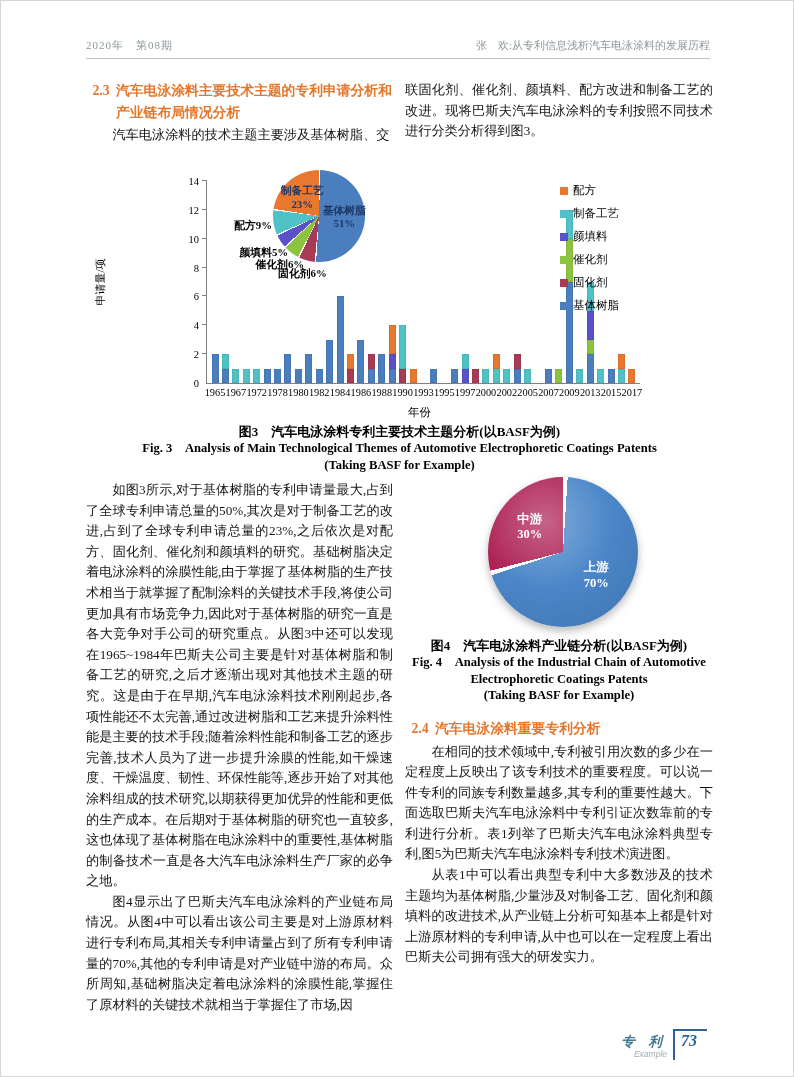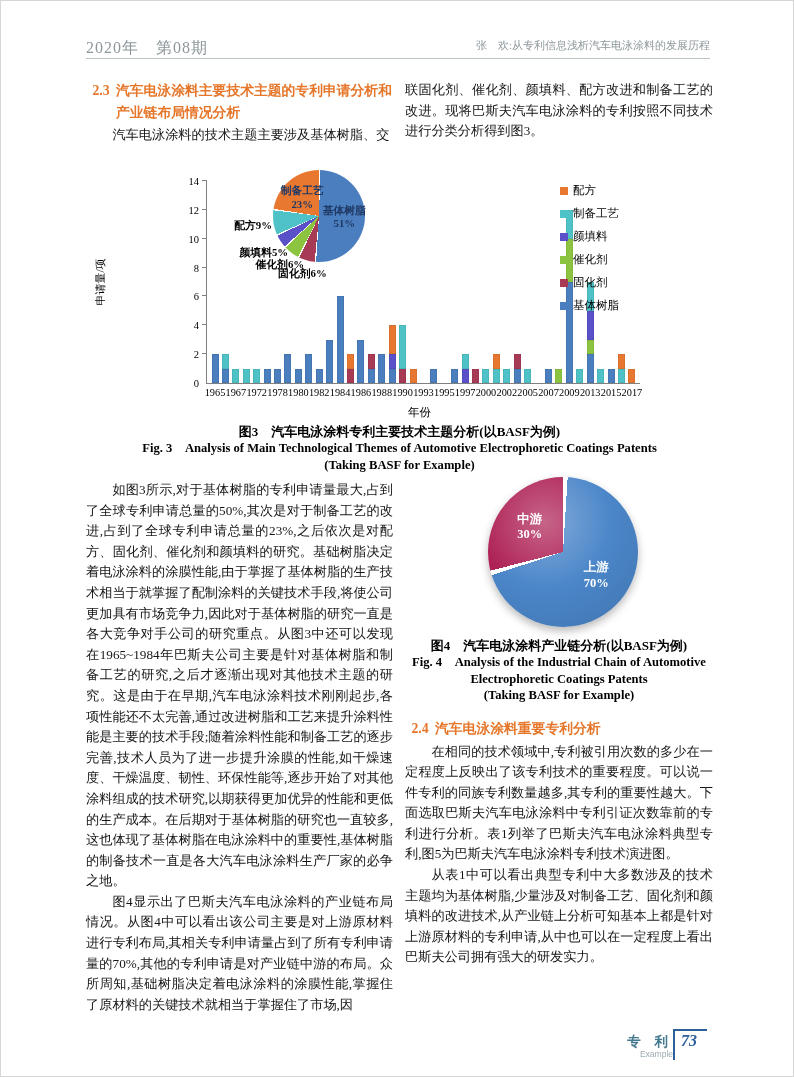--- a/index.html
+++ b/index.html
@@ -2,21 +2,21 @@
 <html><head>
 <meta charset="utf-8">
 <style>
   html,body { margin:0; padding:0; background:#ffffff; }
   .page {
     position:relative; width:794px; height:1077px; margin:0 auto;
     background:#ffffff; border:1px solid #d6d6d6; box-sizing:border-box;
     font-family:"Liberation Serif","DejaVu Serif",serif; color:#151515; overflow:hidden;
   }
   
-  .header-left  { position:absolute; left:85px;  top:37px; font-size:16px; color:#8d979b; letter-spacing:1px; }
+  .header-left  { position:absolute; left:85px;  top:37px; font-size:11px; color:#8d979b; letter-spacing:1px; }
   .header-right { position:absolute; right:83px; top:37px; font-size:11px; color:#8d979b; }
   .header-rule  { position:absolute; left:85px; right:83px; top:57px; border-top:1px solid #b9c2c4; }
 
   
   .col-left-intro  { position:absolute; left:85px;  top:79px; width:307px; }
   .col-right-intro { position:absolute; left:404px; top:79px; width:308px; }
   .col-left-main   { position:absolute; left:85px;  top:479px; width:307px; }
   .col-right-main  { position:absolute; left:404px; top:716px; width:308px; }
 
   .body-text { font-size:13.2px; line-height:20.6px; text-align:justify; }
@@ -67,21 +67,21 @@
   .fig-cap-en { font-weight:bold; font-size:12.6px; line-height:16.5px; color:#000; font-family:"Liberation Serif",serif; }
 
   
   .fig4 { position:absolute; left:0; top:0; width:308px; height:244px; position:relative; margin-bottom:2px; }
   .fig4 .fig-caption-block { top:168px; }
 
   .fig4-outer { position:absolute; left:404px; top:468px; width:308px; height:246px; }
 
   
   .footer { position:absolute; right:86px; bottom:16px; display:flex; align-items:flex-start; }
-  .f-journal { text-align:center; margin-top:4px; }
+  .f-journal { text-align:center; margin-right:6px; margin-top:4px;font-style:italic; }
   .f-cn  { color:#44788e; font-size:13.5px; font-weight:bold; letter-spacing:5px; font-family:"Liberation Sans","DejaVu Sans",sans-serif; }
   .f-en  { color:#9cabb2; font-size:8.5px; margin-top:-2px; text-align:right; font-family:"Liberation Sans","DejaVu Sans",sans-serif; }
   .f-num {
     border-top:2px solid #2d5f9b; border-left:2px solid #2d5f9b;
     padding:1px 10px 10px 6px; font-size:16px; font-style:italic; font-weight:bold;
     color:#2d5f9b; font-family:"Liberation Serif",serif;
   }
 </style>
 </head>
 <body>

